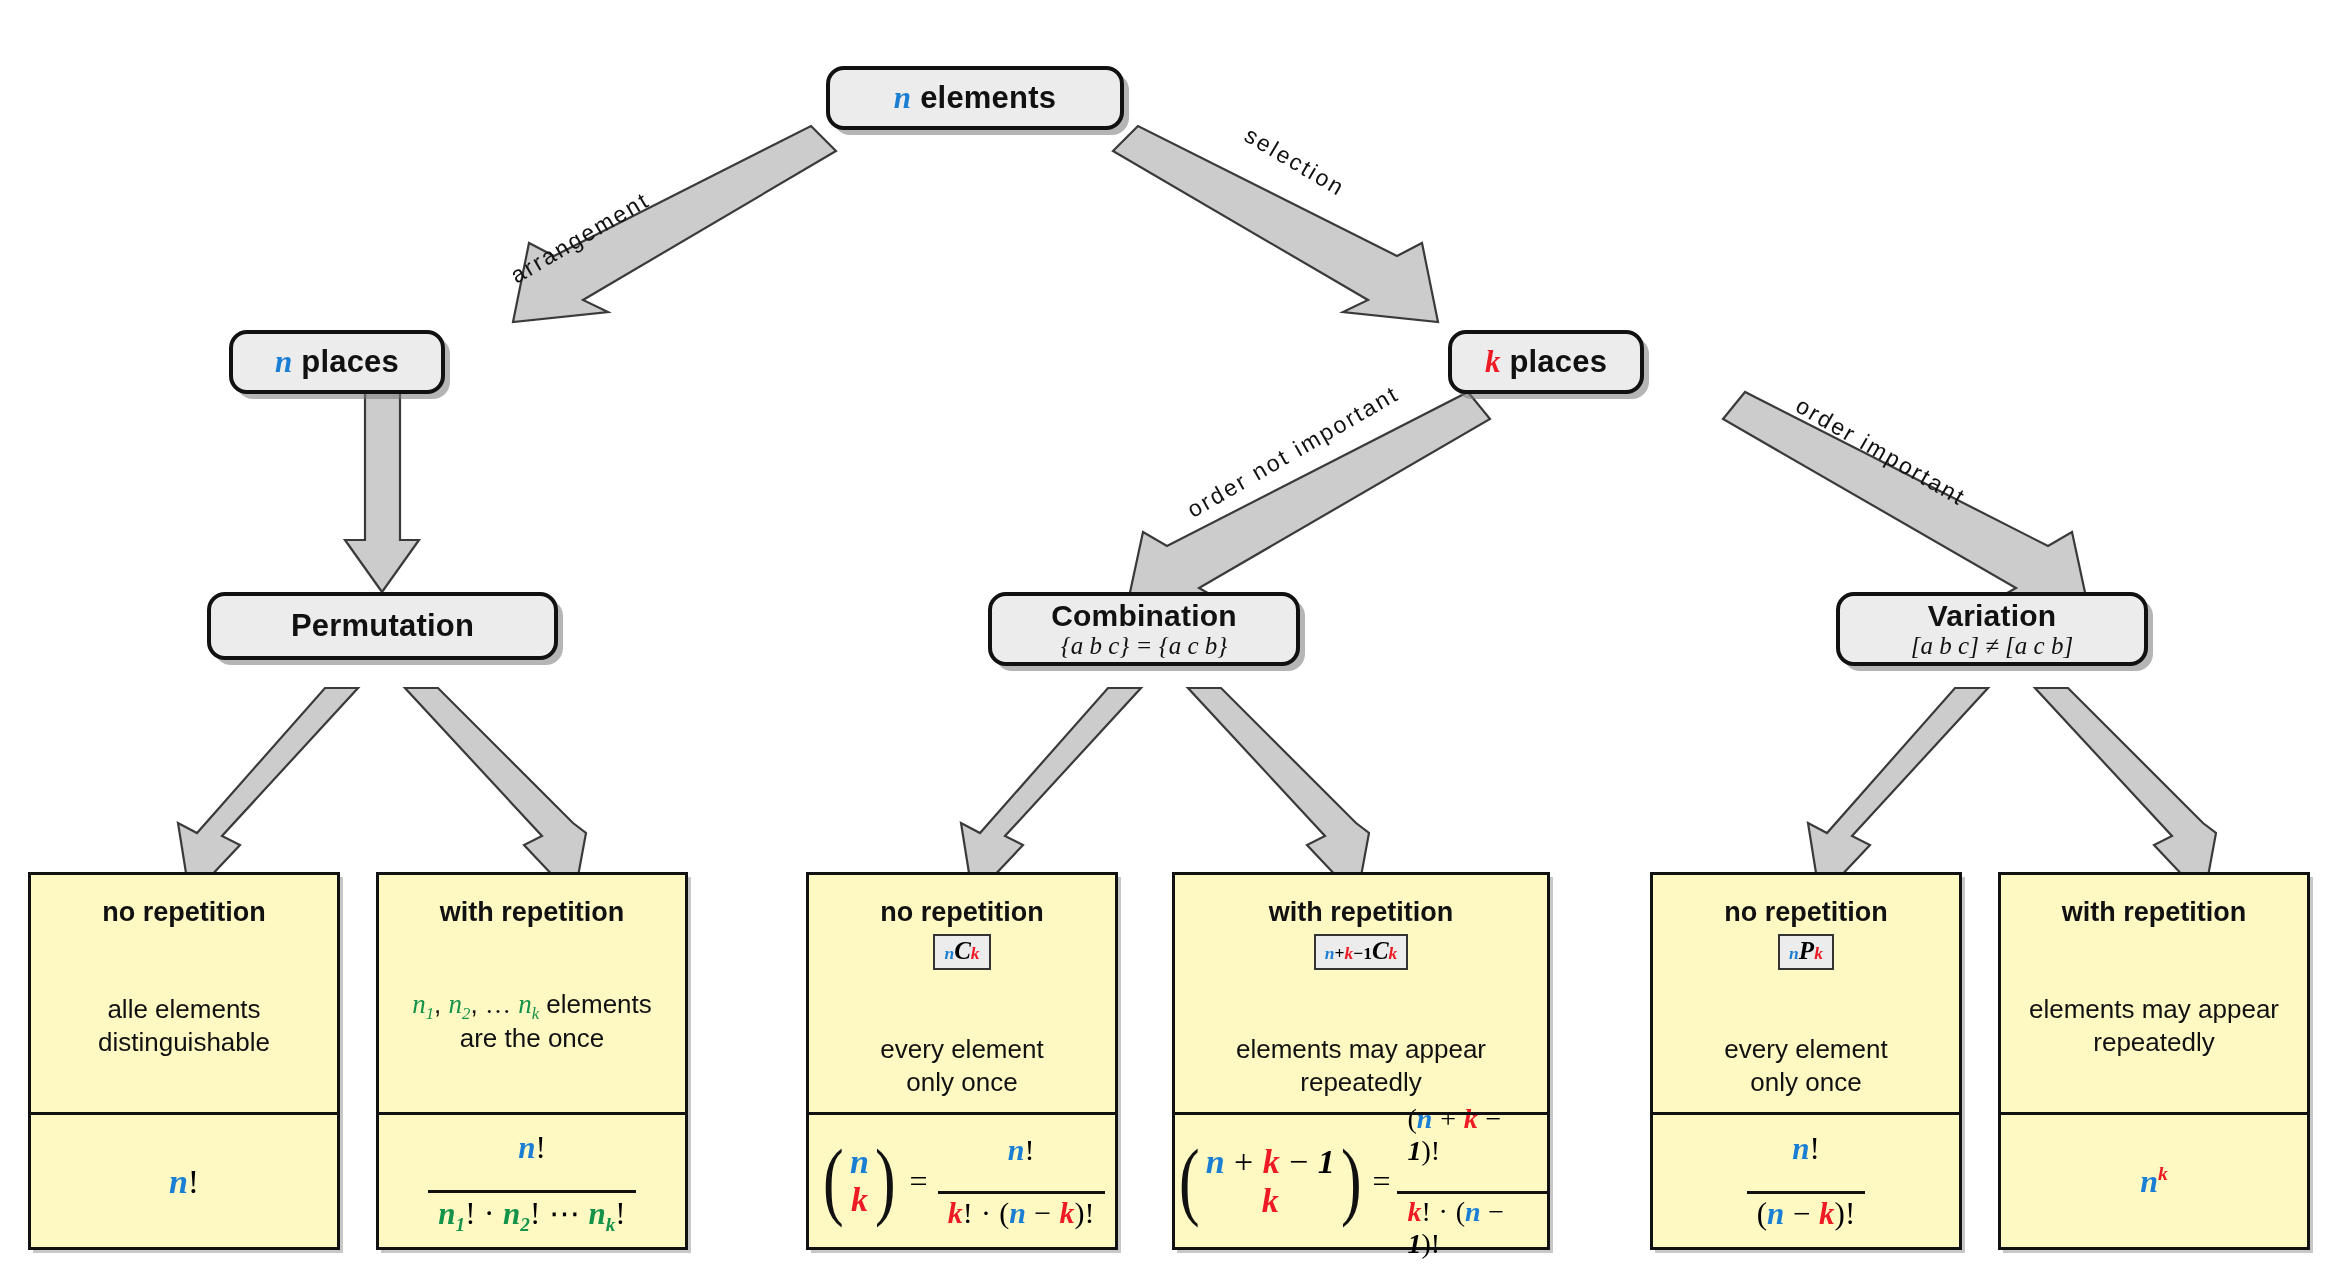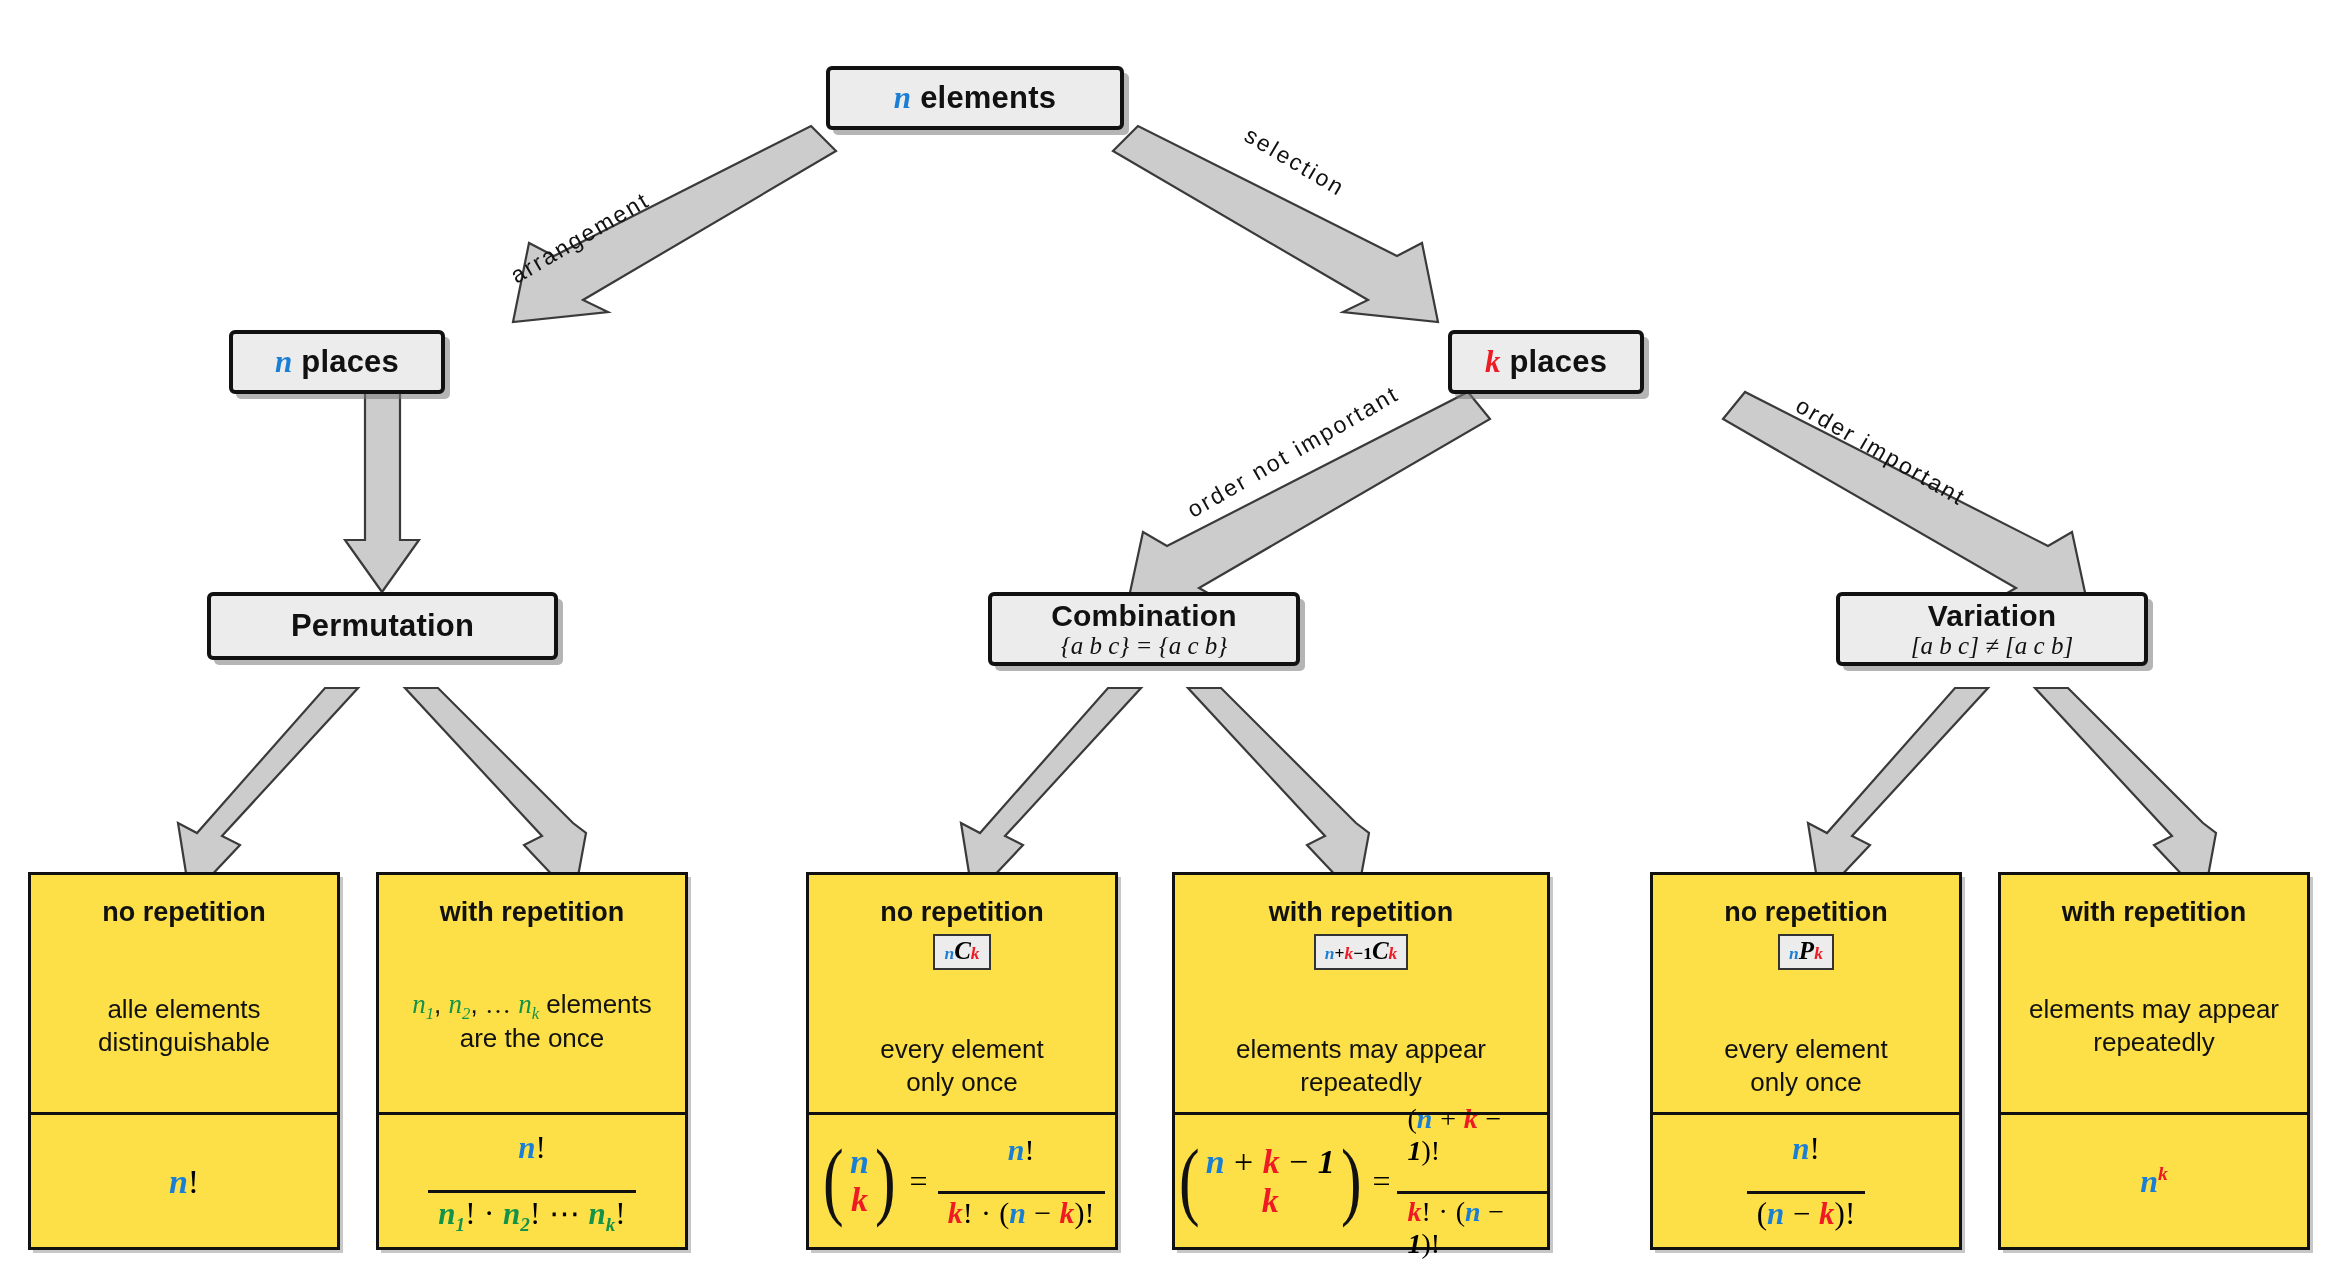--- a/index.html
+++ b/index.html
@@ -8,41 +8,41 @@
     width:2349px;height:1281px;overflow:hidden;position:relative;
   }
   #stage{position:absolute;left:0;top:0;width:2349px;height:1281px;}
   svg.arrows{position:absolute;left:0;top:0;width:2349px;height:1281px;}
 
   
   .rnode{
     position:absolute;
     background:#ececec;
     border:4px solid #111111;
-    border-radius:6px;
+    border-radius:18px;
     box-sizing:border-box;
     display:flex;flex-direction:column;
     align-items:center;justify-content:center;
     box-shadow:6px 6px 0 -1px rgba(120,120,120,.55);
     z-index:5;
   }
   .rnode .title{
     font-weight:bold;color:#111;
     letter-spacing:.2px;
     white-space:nowrap;
   }
   .rnode .sub{
     font-family:"Liberation Serif", serif;
     font-style:italic;color:#111;white-space:nowrap;
   }
 
   
   .leaf{
     position:absolute;
-    background:#fde047;
+    background:#fef9c3;
     border:3px solid #111111;
     box-sizing:border-box;
     display:flex;flex-direction:column;
     z-index:5;
     box-shadow:4px 4px 0 -1px rgba(130,130,130,.45);
   }
   .leaf .upper{
     flex:1 1 auto;
     display:flex;flex-direction:column;
     align-items:center;

